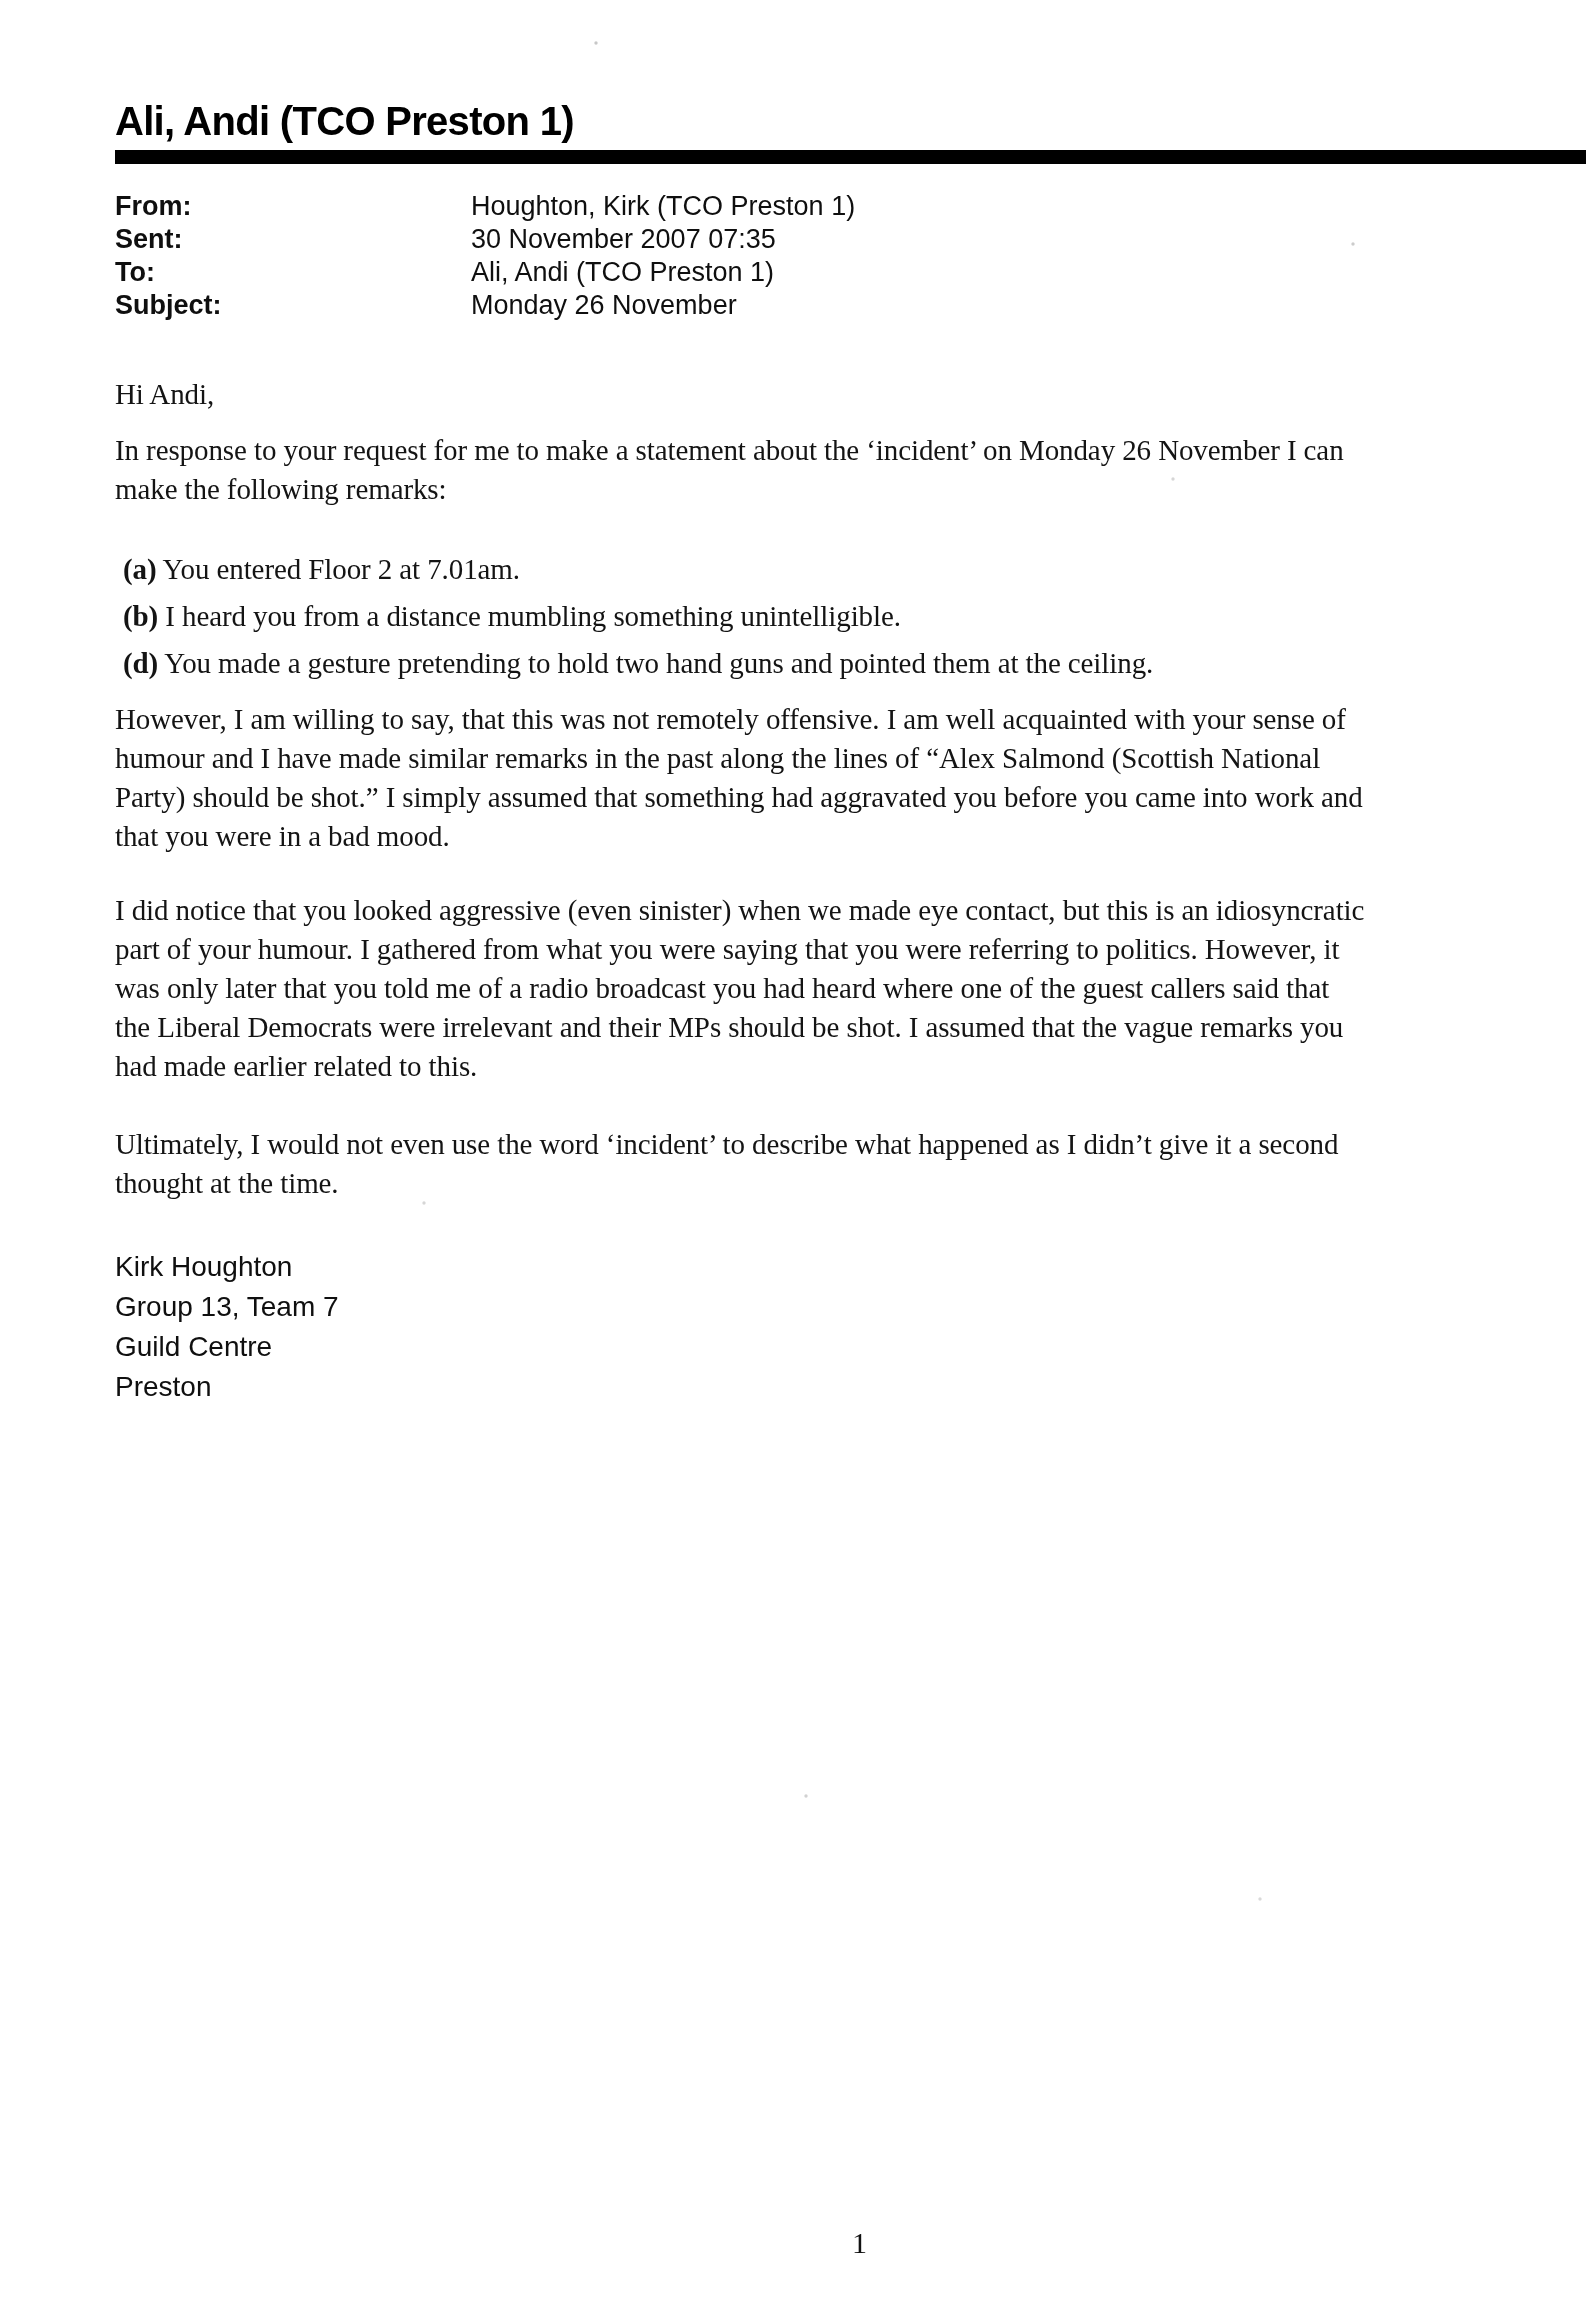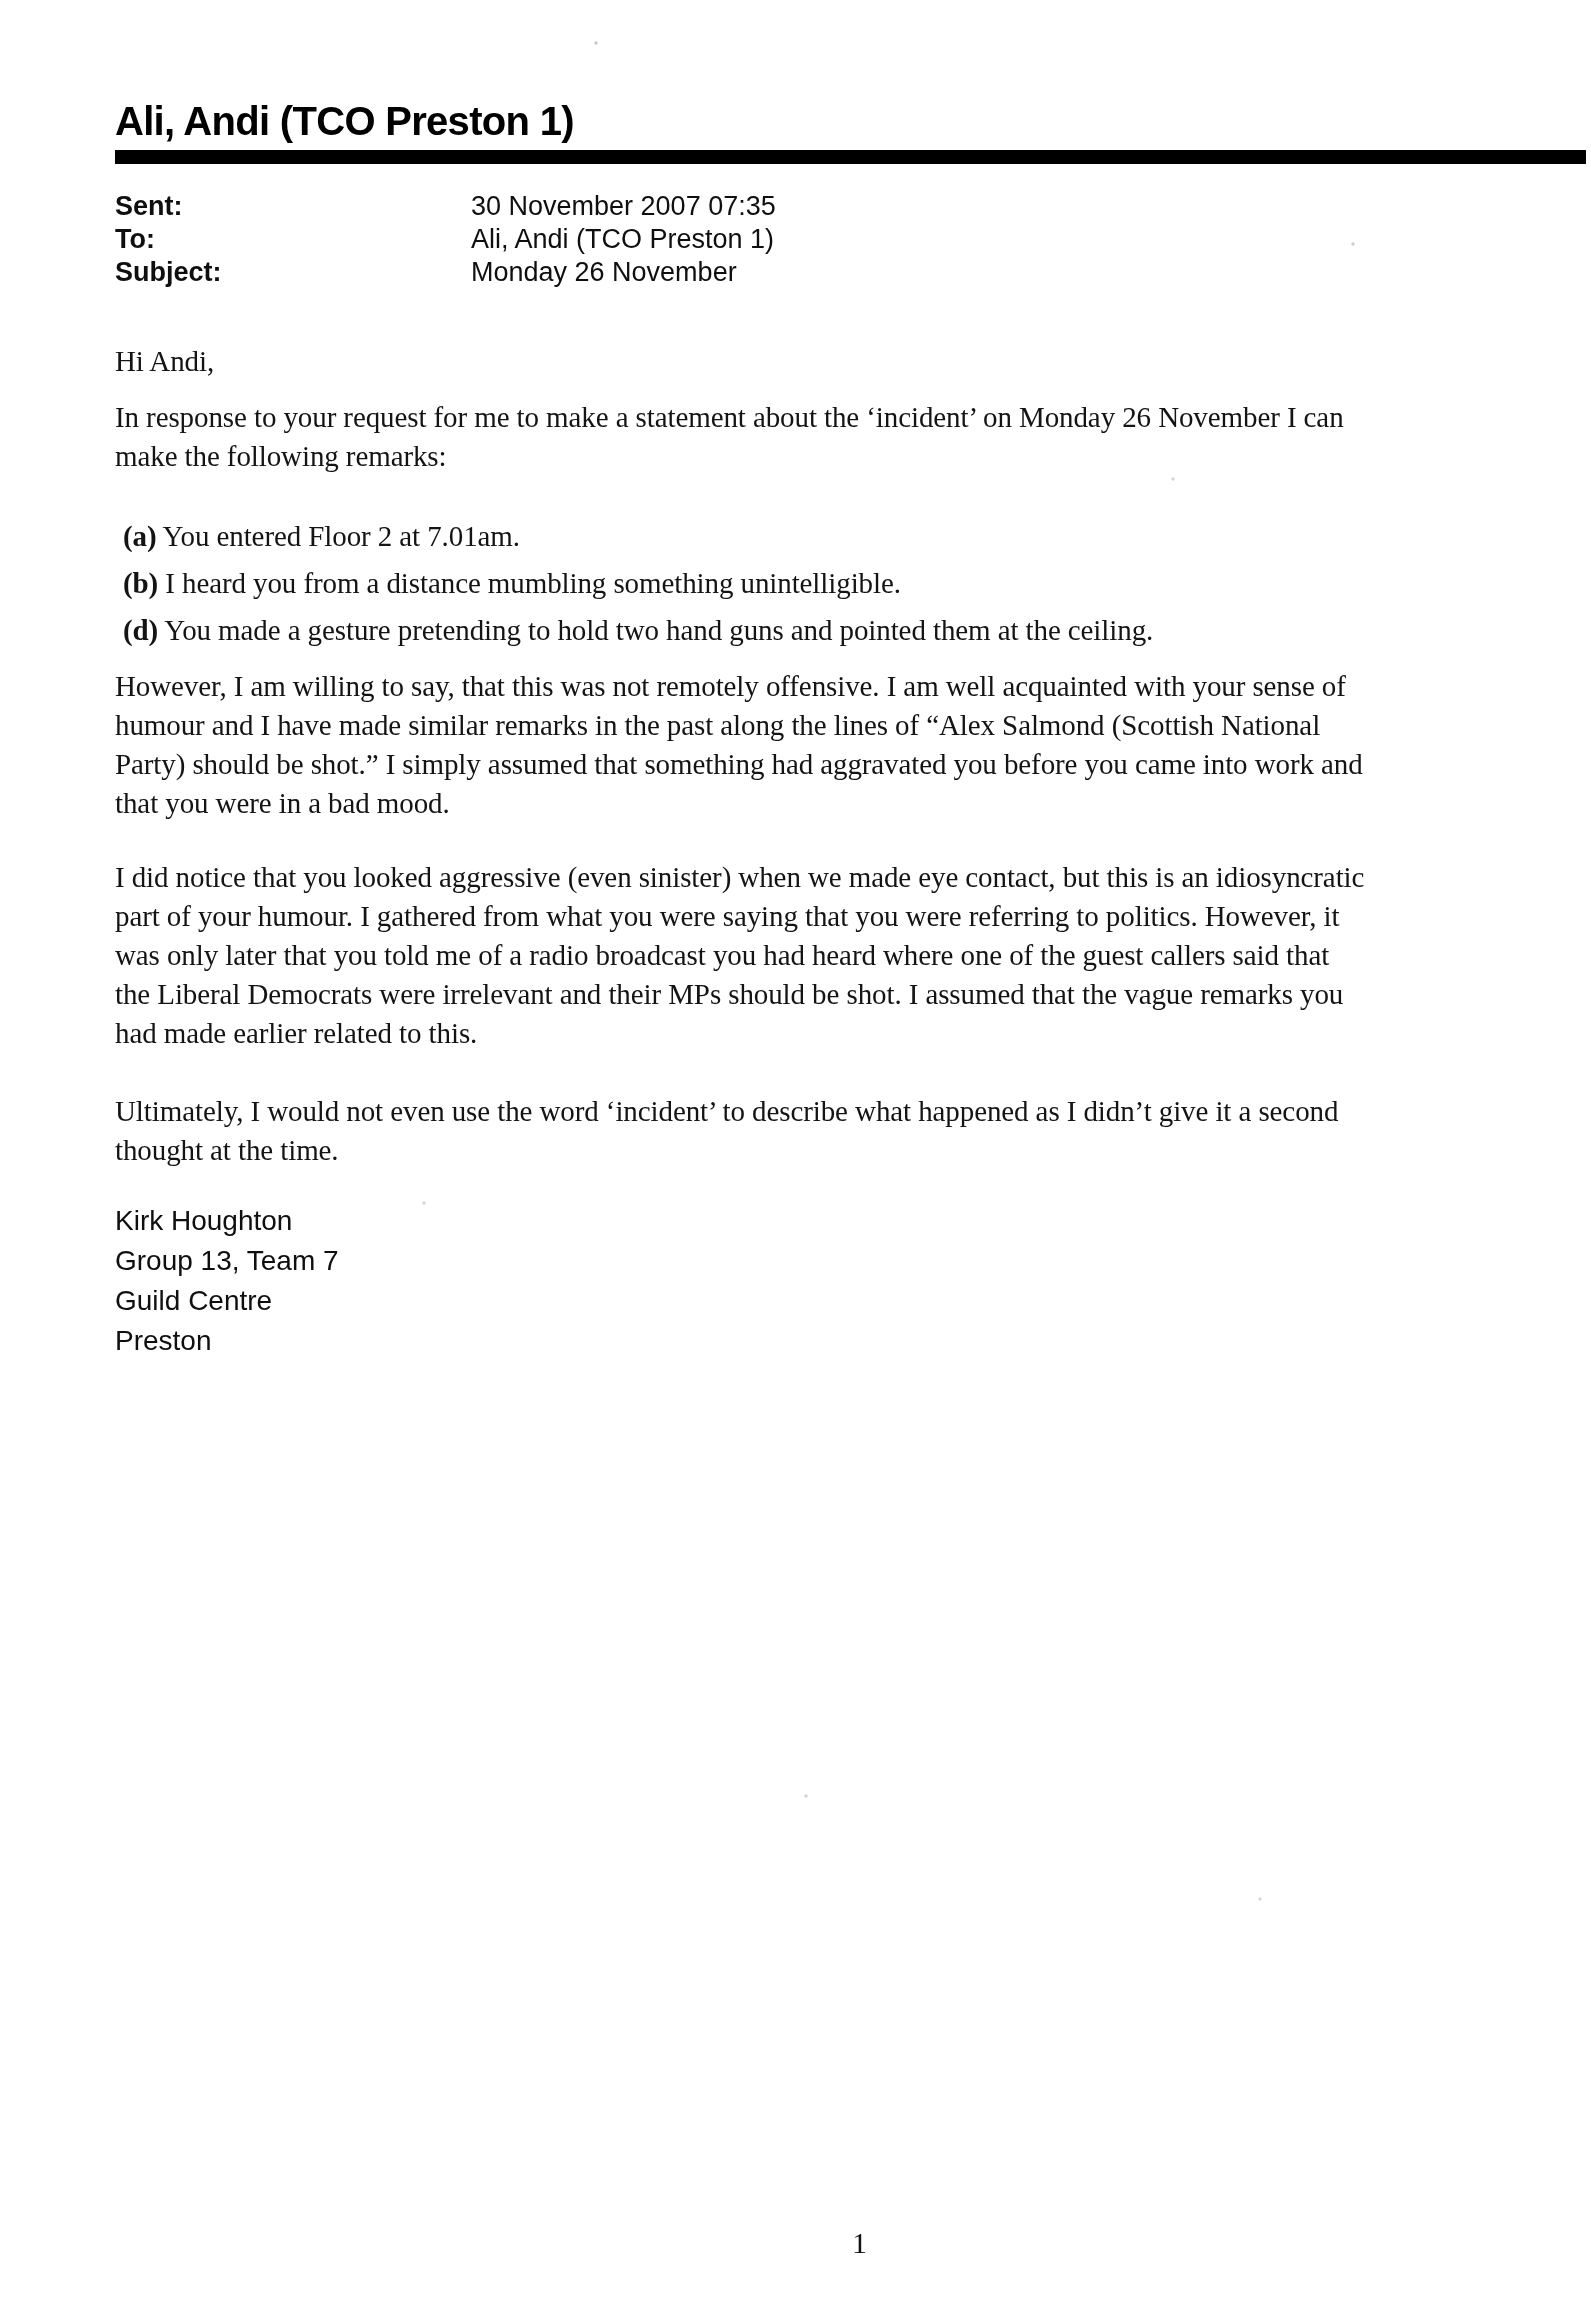--- a/index.html
+++ b/index.html
@@ -57,21 +57,21 @@
   }
   .greeting { margin-top: 53px; }
   .intro { margin-top: 17px; }
   .remarks { margin-top: 41px; }
   .remark { margin: 8px; }
   .remark .marker { font-weight: 700; }
   .para-however { margin-top: 17px; }
   .para-notice { margin-top: 35px; }
   .para-ultimately { margin-top: 39px; }
   .signature {
-    margin-top: 31px;
+    margin-top: 44px;
     font-family: "Liberation Sans", "DejaVu Sans", sans-serif;
     font-size: 28px;
     line-height: 40px;
     color: #0f0f0f;
   }
   .page-number {
     position: absolute;
     left: 852px;
     top: 2226px;
     font-family: "Liberation Serif", "DejaVu Serif", serif;
@@ -99,20 +99,24 @@
 </style>
 </head>
 <body>
 
 <div class="page">
 
   <h1 class="title">Ali, Andi (TCO Preston 1)</h1>
   <div class="rule"></div>
 
   <div class="fields">
+    <div class="frow">
+        <span class="flabel">From:</span>
+        <span class="fvalue">Houghton, Kirk (TCO Preston 1)</span>
+      </div>
     <div class="frow">
         <span class="flabel">Sent:</span>
         <span class="fvalue">30 November 2007 07:35</span>
       </div>
     <div class="frow">
         <span class="flabel">To:</span>
         <span class="fvalue">Ali, Andi (TCO Preston 1)</span>
       </div>
     <div class="frow">
         <span class="flabel">Subject:</span>

